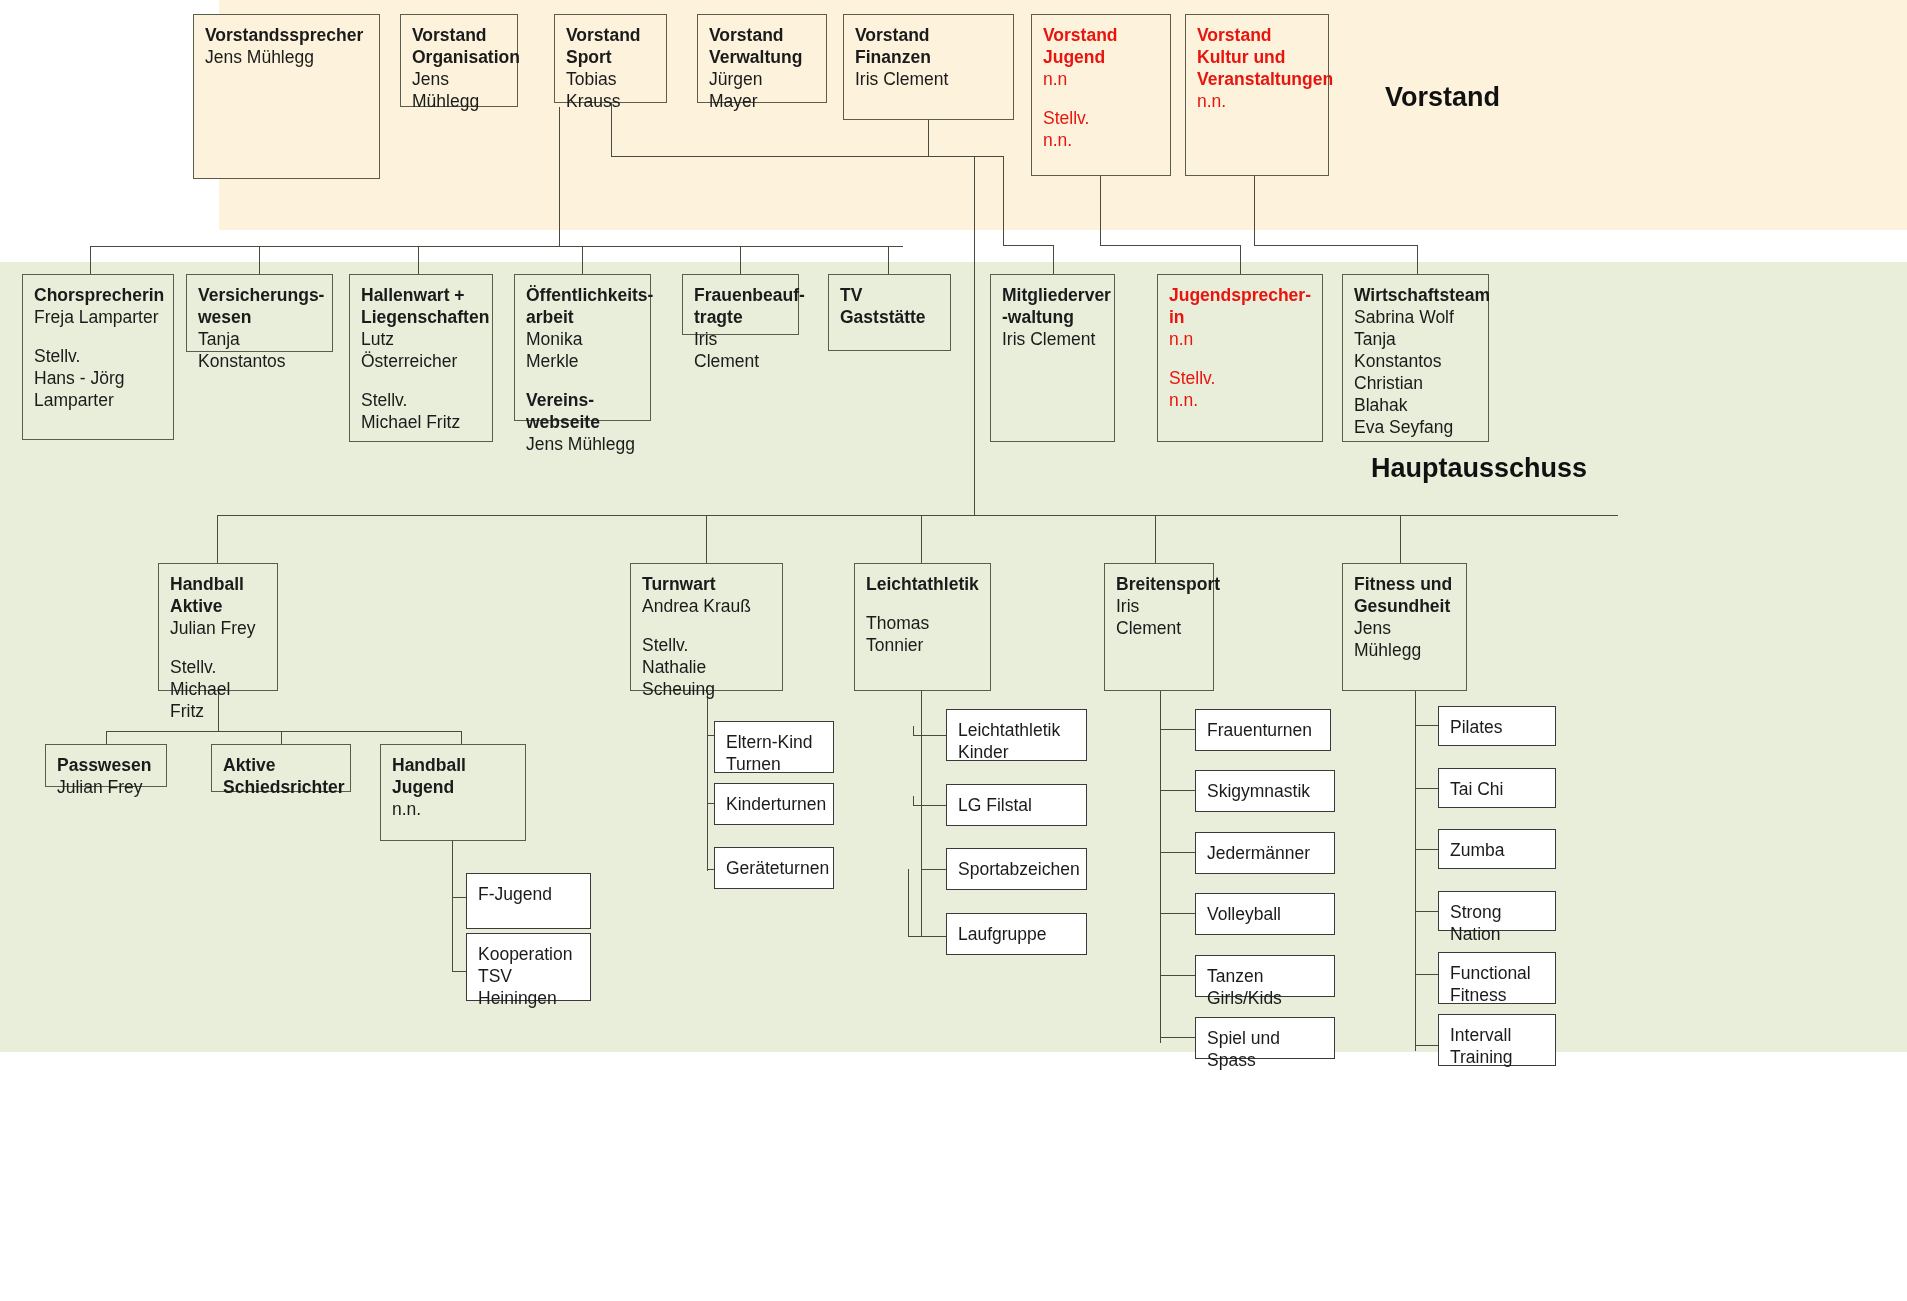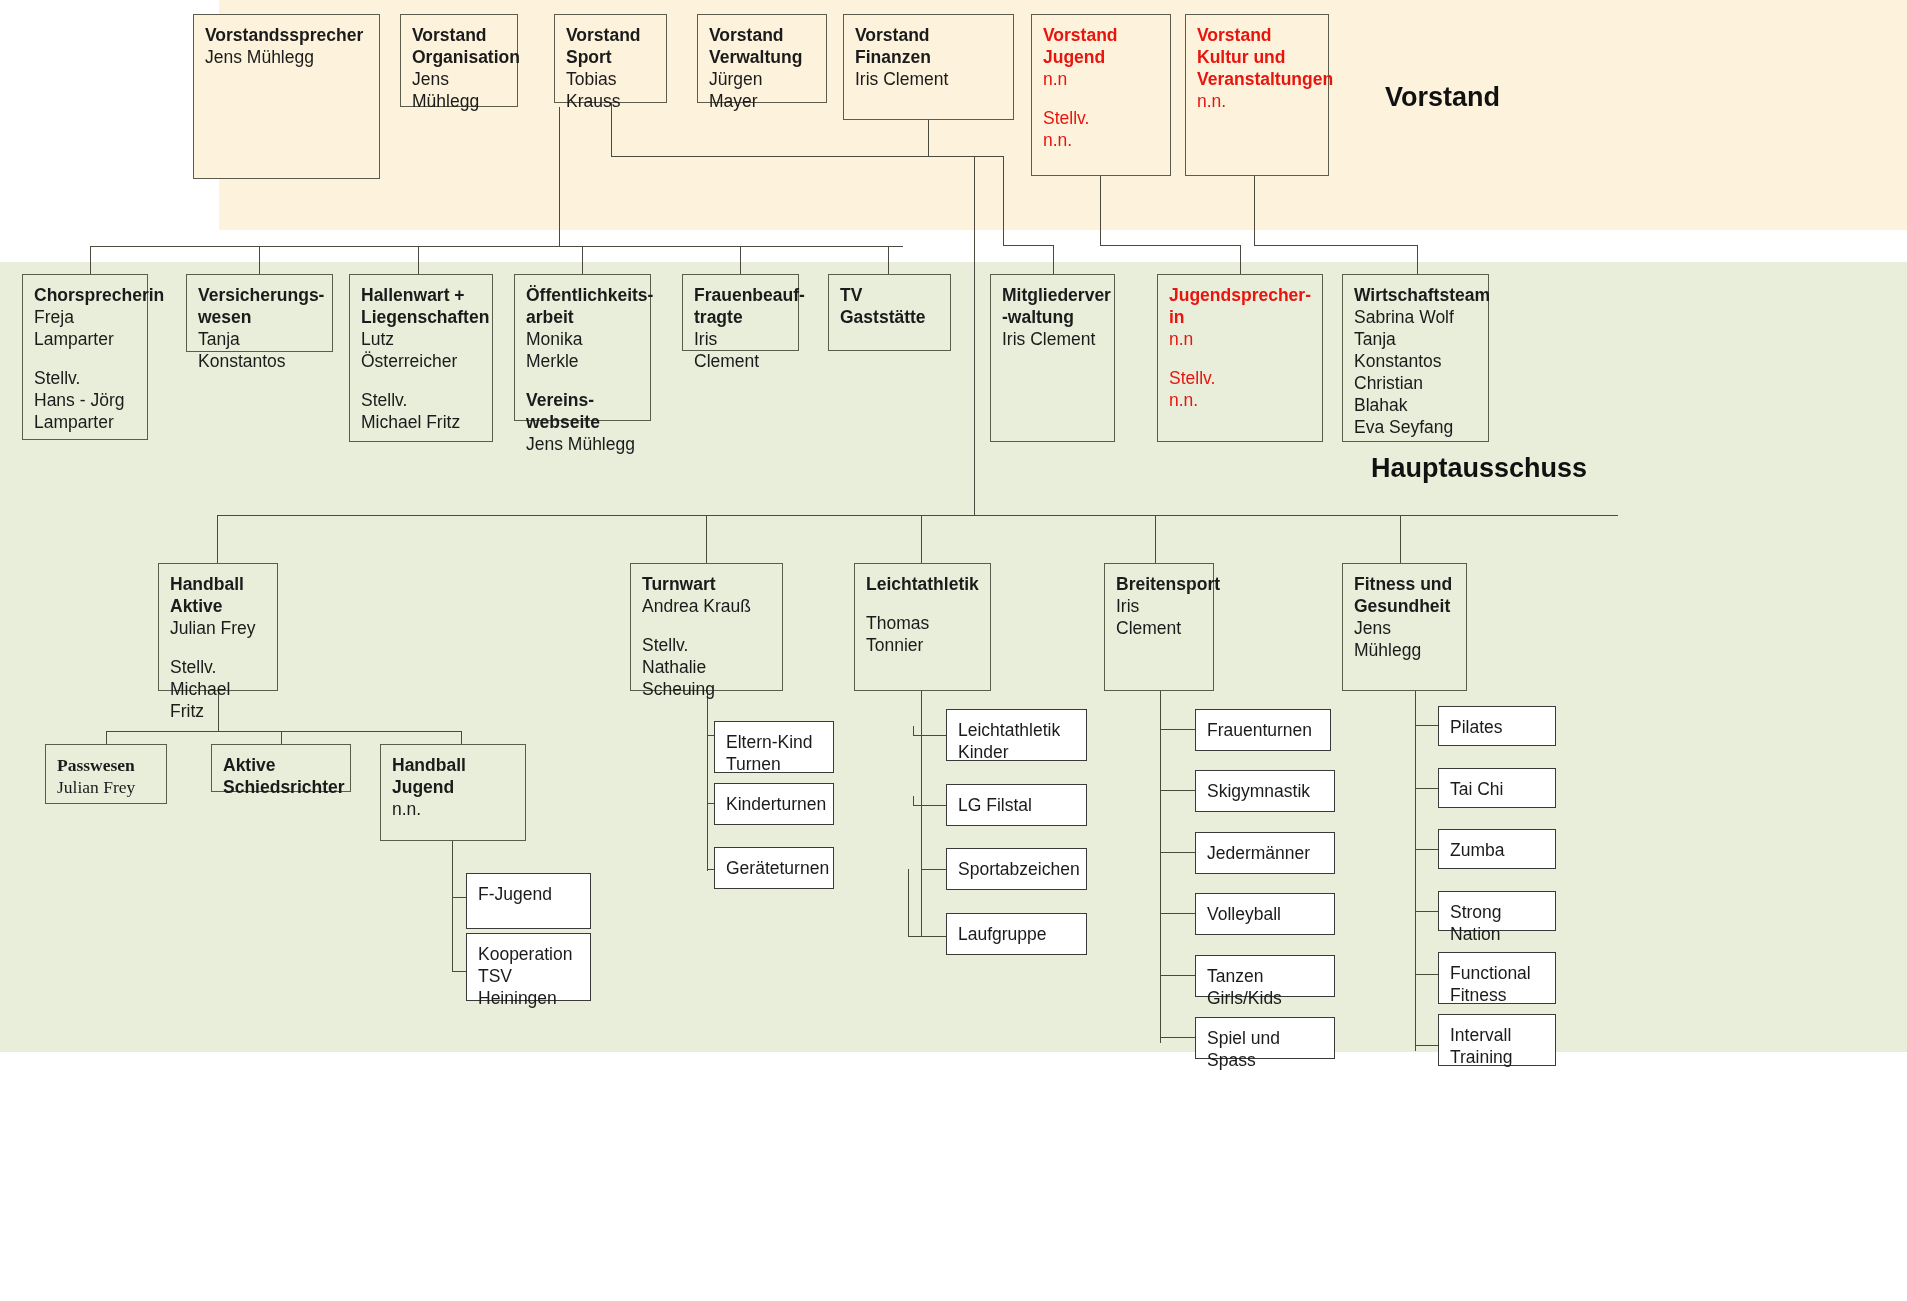--- a/index.html
+++ b/index.html
@@ -145,21 +145,21 @@
 
   <div class="node cream red" style="left:1185px; top:14px; width:144px; height:162px;">
     <span class="t">Vorstand</span>
     <span class="t">Kultur und</span>
     <span class="t">Veranstaltungen</span>
     <span class="n">n.n.</span>
   </div>
 
   <div class="band-label" style="left:1385px; top:82px;">Vorstand</div>
 
-  <div class="node green" style="left:22px; top:274px; width:126px; height:166px;">
+  <div class="node green" style="left:22px; top:274px; width:152px; height:166px;">
     <span class="t">Chorsprecherin</span>
     <span class="n">Freja Lamparter</span>
     <span class="gap"></span>
     <span class="n">Stellv.</span>
     <span class="n">Hans - Jörg</span>
     <span class="n">Lamparter</span>
   </div>
 
   <div class="node green" style="left:186px; top:274px; width:147px; height:78px;">
     <span class="t">Versicherungs-</span>
@@ -180,21 +180,21 @@
   <div class="node green" style="left:514px; top:274px; width:137px; height:147px;">
     <span class="t">Öffentlichkeits-</span>
     <span class="t">arbeit</span>
     <span class="n">Monika Merkle</span>
     <span class="gap"></span>
     <span class="t">Vereins-</span>
     <span class="t">webseite</span>
     <span class="n">Jens Mühlegg</span>
   </div>
 
-  <div class="node green" style="left:682px; top:274px; width:117px; height:77px;">
+  <div class="node green" style="left:682px; top:274px; width:117px; height:61px;">
     <span class="t">Frauenbeauf-</span>
     <span class="t">tragte</span>
     <span class="n">Iris Clement</span>
   </div>
 
   <div class="node green" style="left:828px; top:274px; width:123px; height:77px;">
     <span class="t">TV Gaststätte</span>
   </div>
 
   <div class="node green" style="left:990px; top:274px; width:125px; height:168px;">
@@ -229,21 +229,21 @@
     <span class="n">Stellv.</span>
     <span class="n">Michael Fritz</span>
   </div>
 
   <div class="line v" style="left:218px; top:691px; height:40px;"></div>
   <div class="line h" style="left:106px; top:731px; width:355px;"></div>
   <div class="line v" style="left:106px; top:731px; height:13px;"></div>
   <div class="line v" style="left:281px; top:731px; height:13px;"></div>
   <div class="line v" style="left:461px; top:731px; height:13px;"></div>
 
-  <div class="node green" style="left:45px; top:744px; width:122px; height:60px;font-family:Liberation Serif, serif;">
+  <div class="node green" style="left:45px; top:744px; width:122px; height:43px;">
     <span class="t">Passwesen</span>
     <span class="n">Julian Frey</span>
   </div>
 
   <div class="node green" style="left:211px; top:744px; width:140px; height:48px;">
     <span class="t">Aktive</span>
     <span class="t">Schiedsrichter</span>
   </div>
 
   <div class="node green" style="left:380px; top:744px; width:146px; height:97px;">

